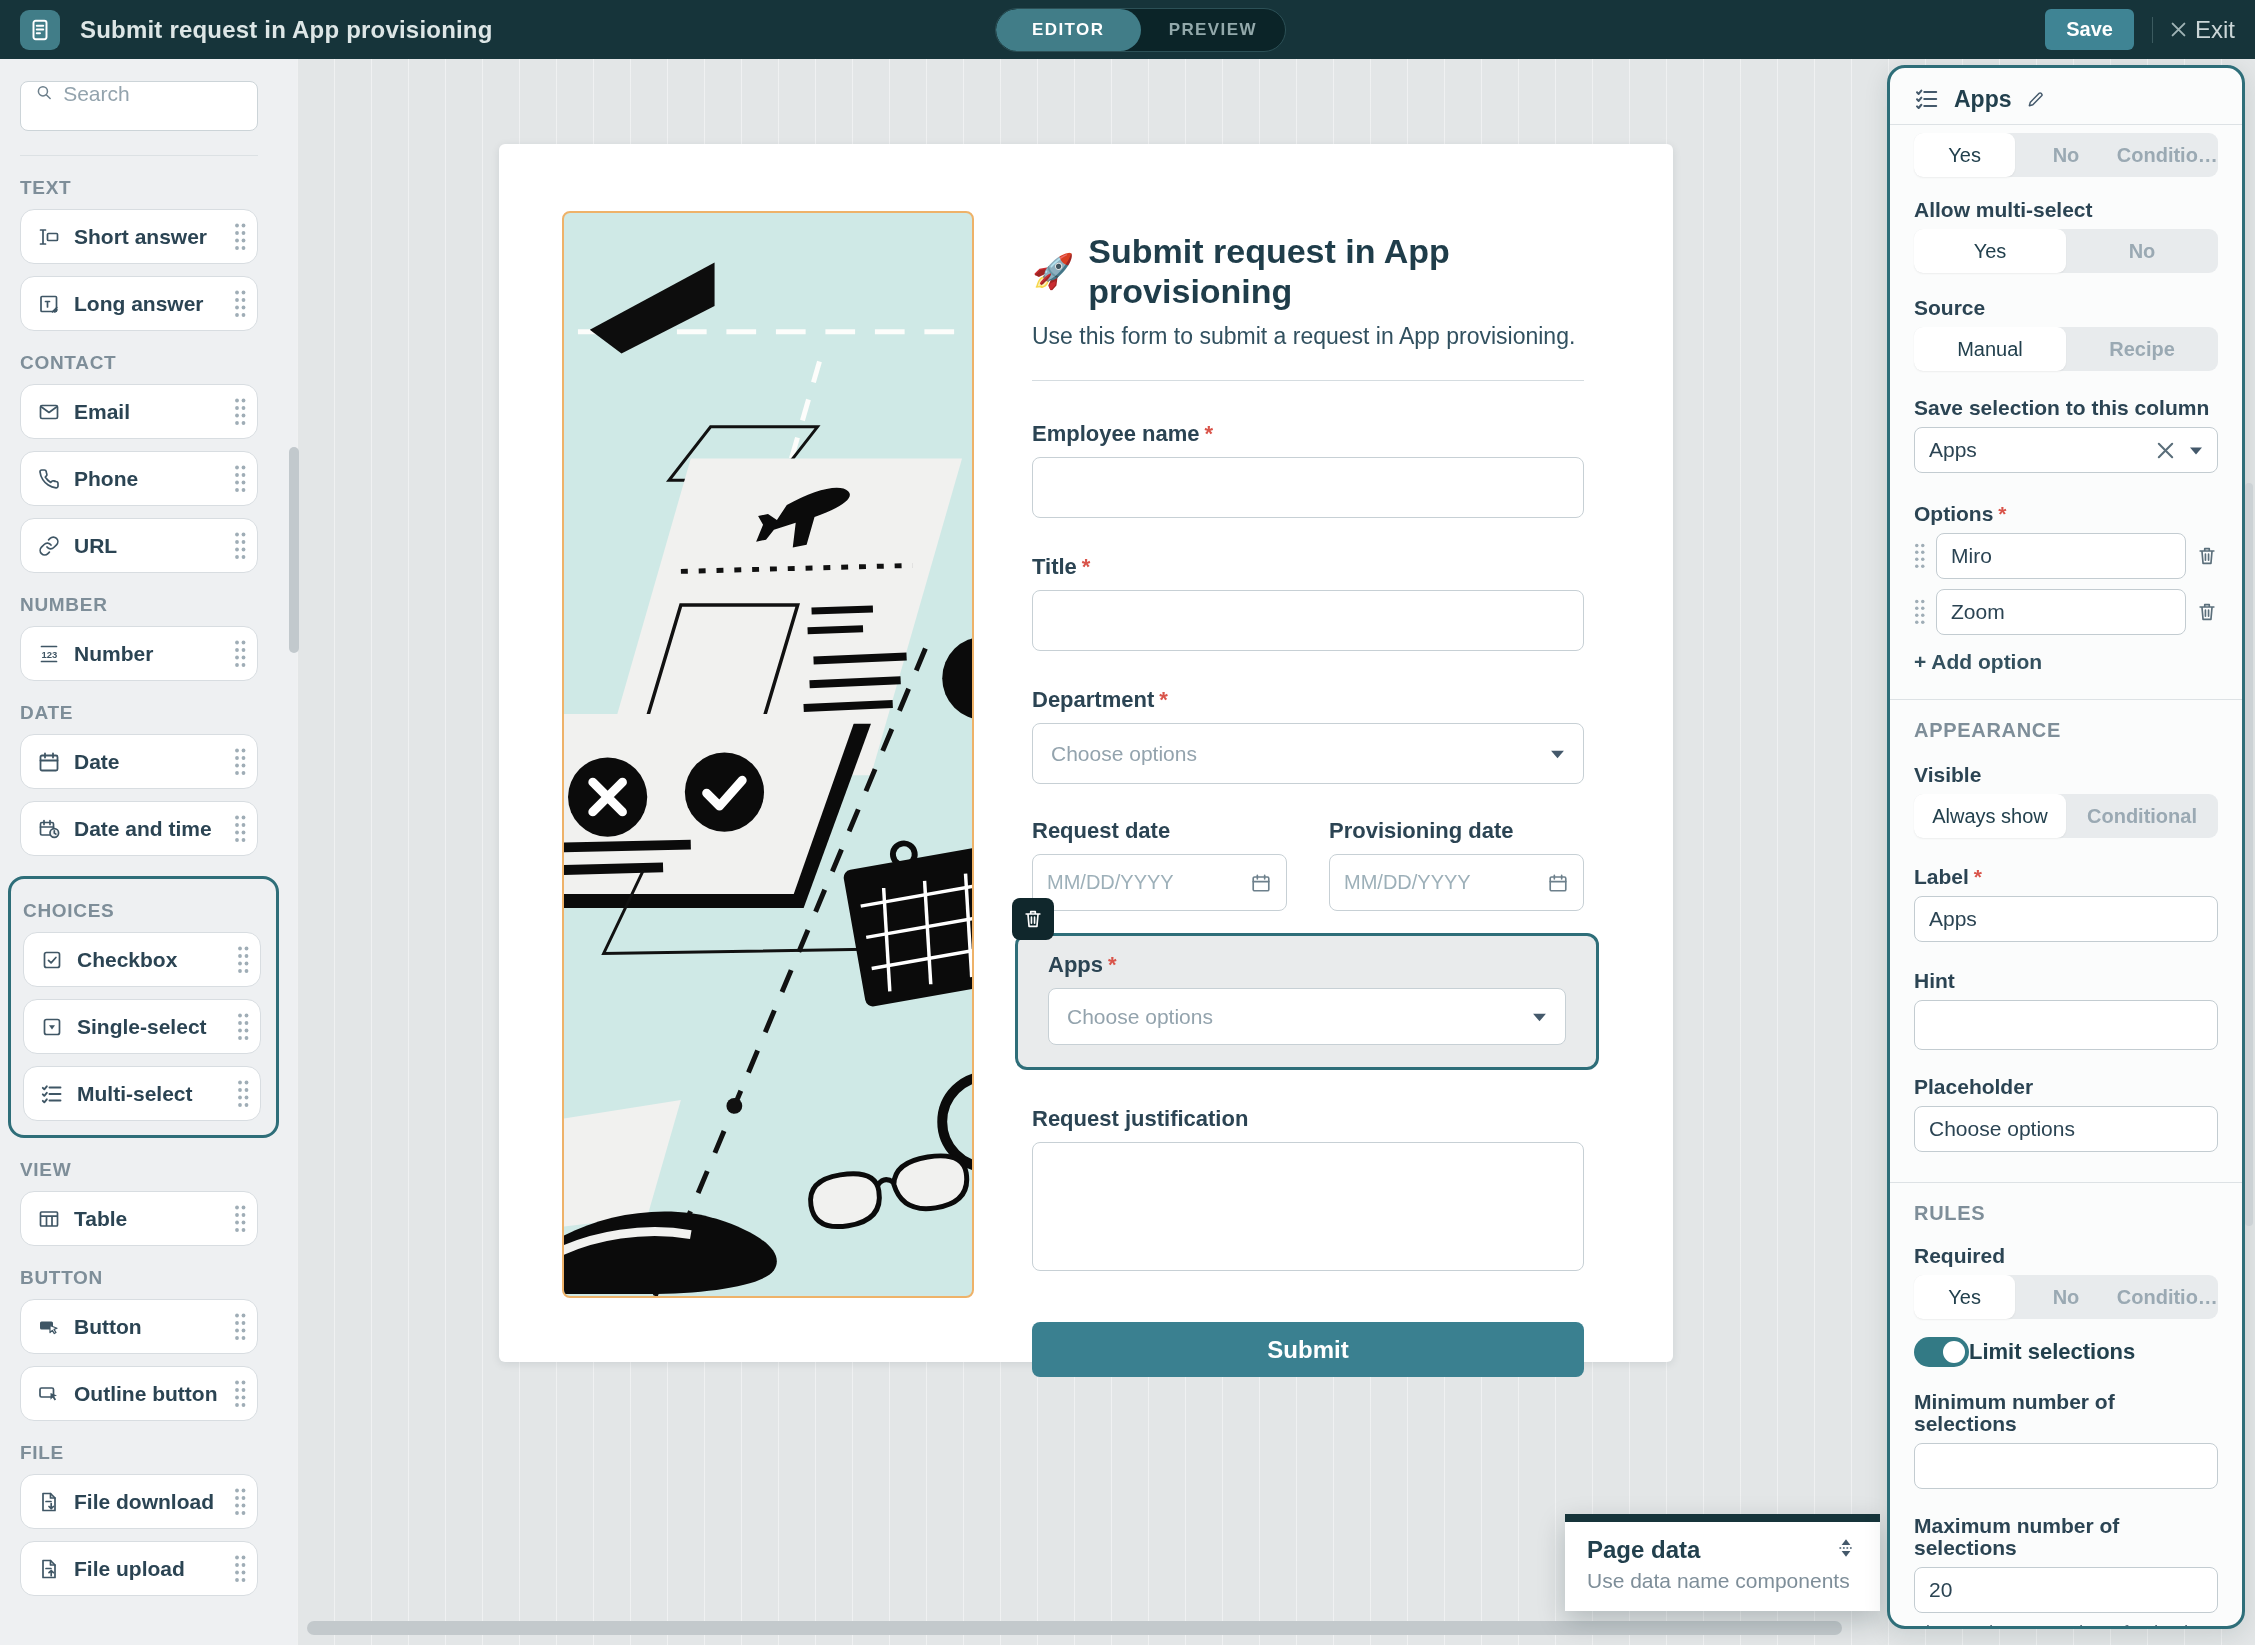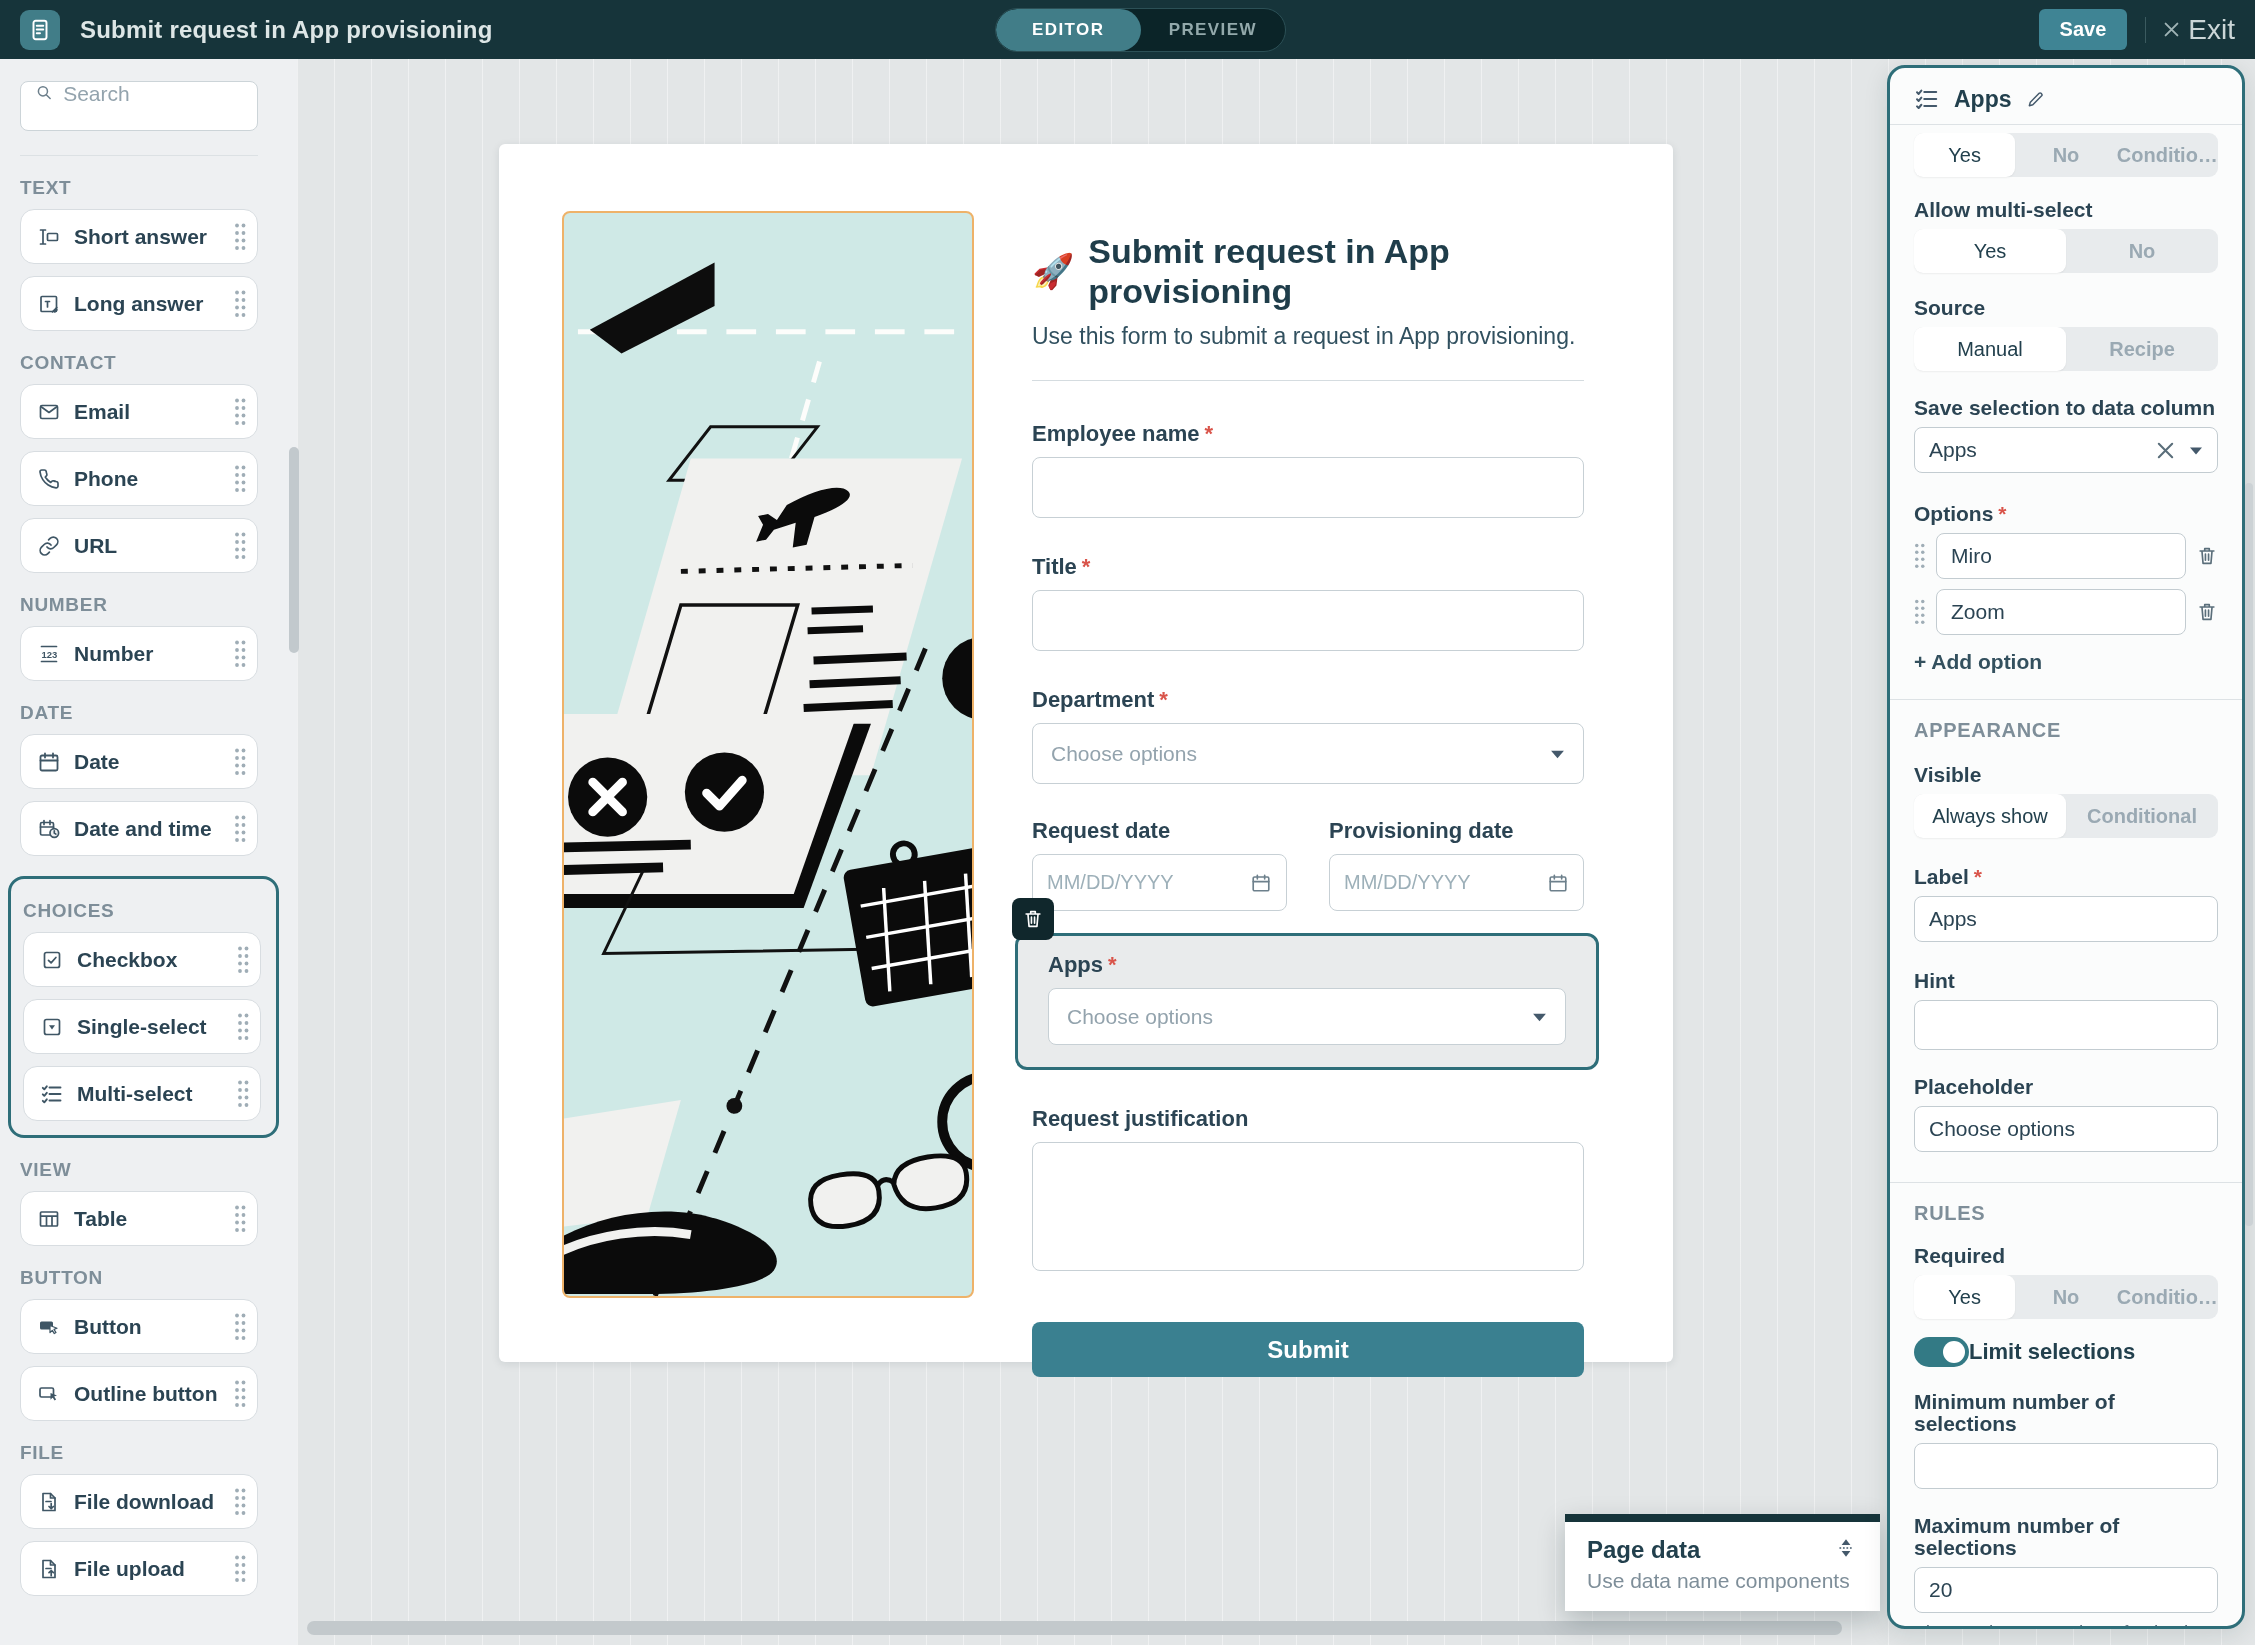--- a/index.html
+++ b/index.html
@@ -9,21 +9,21 @@
   
   .topbar { position: absolute; left: 0; top: 0; width: 100%; height: 59px; background: #16343a; display: flex; align-items: center; padding: 0 20px; z-index: 40; }
   .app-icon { width: 40px; height: 40px; border-radius: 9px; background: #417d88; display: flex; align-items: center; justify-content: center; margin-right: 20px; flex: none; }
   .tb-title { font-size: 24px; font-weight: bold; color: #dde6e6; letter-spacing: 0.2px; }
   .mode-toggle { position: absolute; left: 995px; top: 8px; width: 291px; height: 44px; border-radius: 22px; background: #0b2428; border: 1px solid #2c5056; display: flex; overflow: hidden; }
   .mode { flex: 1; display: flex; align-items: center; justify-content: center; font-size: 17px; font-weight: bold; letter-spacing: 1.4px; color: #93a9ab; cursor: pointer; }
   .mode.active { background: #417d88; color: #fff; border-radius: 22px; }
   .tb-right { margin-left: auto; display: flex; align-items: center; gap: 18px; }
   .save-btn { background: #3f8494; color: #fff; font-size: 20px; font-weight: bold; border: none; border-radius: 6px; padding: 9px 21px; cursor: pointer; }
   .tb-sep { width: 1px; height: 26px; background: #3b5a5f; }
-  .exit { display: flex; align-items: center; gap: 9px; color: #cbd6d7; font-size: 28px; cursor: pointer; }
+  .exit { display: flex; align-items: center; gap: 9px; color: #cbd6d7; font-size: 24px; cursor: pointer; }
 
   
   .sidebar { position: absolute; left: 0; top: 59px; width: 297px; height: 1586px; background: #eef0f2; padding: 22px 0 0 20px; overflow: hidden; z-index: 10; }
   .search-box { width: 238px; height: 50px; background: #fff; border: 1.5px solid #ccd4d8; border-radius: 8px; display: flex; align-items: flex-start; padding: 0 14px; gap: 10px; color: #6c7f8b; }
   .search-box input { border: none; outline: none; width: 100%; font-size: 21px; color: #2b4453; background: transparent; }
   .search-box input::placeholder { color: #93a3ad; }
   .sb-divider { width: 238px; height: 1px; background: #dce1e4; margin-top: 24px; }
   .sb-sec { font-size: 19px; font-weight: bold; color: #7e8e99; letter-spacing: 0.7px; margin: 22px 0 12px; line-height: 19px; }
   .sb-item { width: 238px; height: 55px; background: #fff; border: 1.5px solid #d8dde1; border-radius: 14px; display: flex; align-items: center; padding: 0 10px 0 16px; margin-bottom: 12px; cursor: grab; }
   .sb-ic { width: 24px; height: 24px; margin-right: 13px; color: #3f5665; flex: none; display: flex; }
@@ -583,21 +583,21 @@
       <div class="opt on">Yes</div>
       <div class="opt">No</div>
     </div>
 
     <div class="p-label" style="margin-top:24px">Source</div>
     <div class="seg">
       <div class="opt on">Manual</div>
       <div class="opt">Recipe</div>
     </div>
 
-    <div class="p-label" style="margin-top:26px">Save selection to data column</div>
+    <div class="p-label" style="margin-top:26px">Save selection to this column</div>
     <div class="p-select">
       <span class="val">Apps</span>
       <span class="icons">
         <svg width="17" height="17" viewBox="0 0 14 14">
             <path d="M1.5 1.5l11 11M12.5 1.5l-11 11" stroke="currentColor" stroke-width="1.7" stroke-linecap="round"></path>
           </svg>
         <span class="caret">
             <svg width="14" height="9" viewBox="0 0 14 9">
               <use href="#sym-caret"></use>
             </svg>

